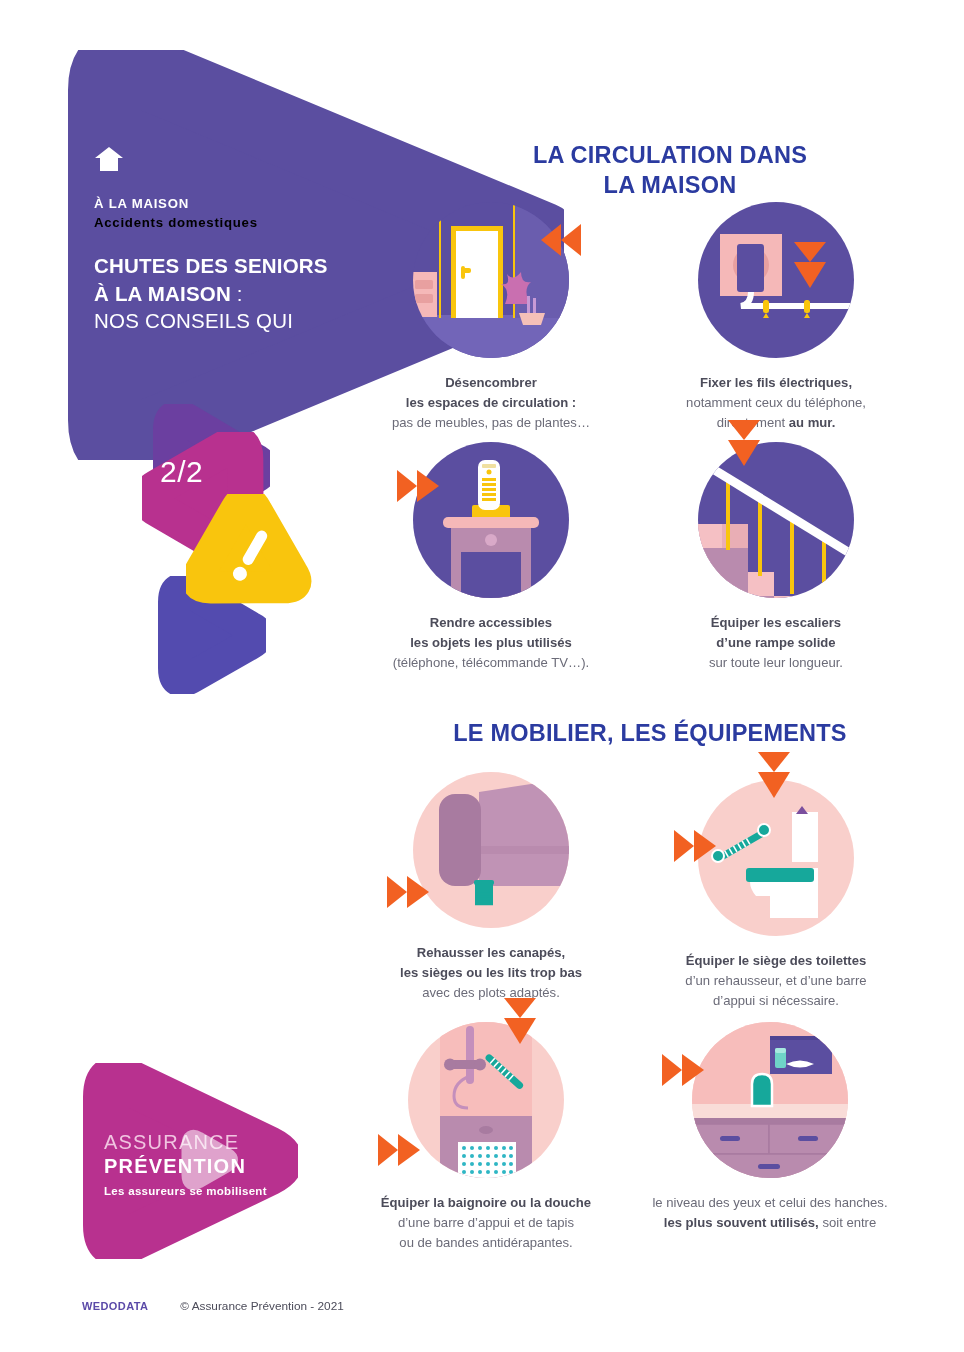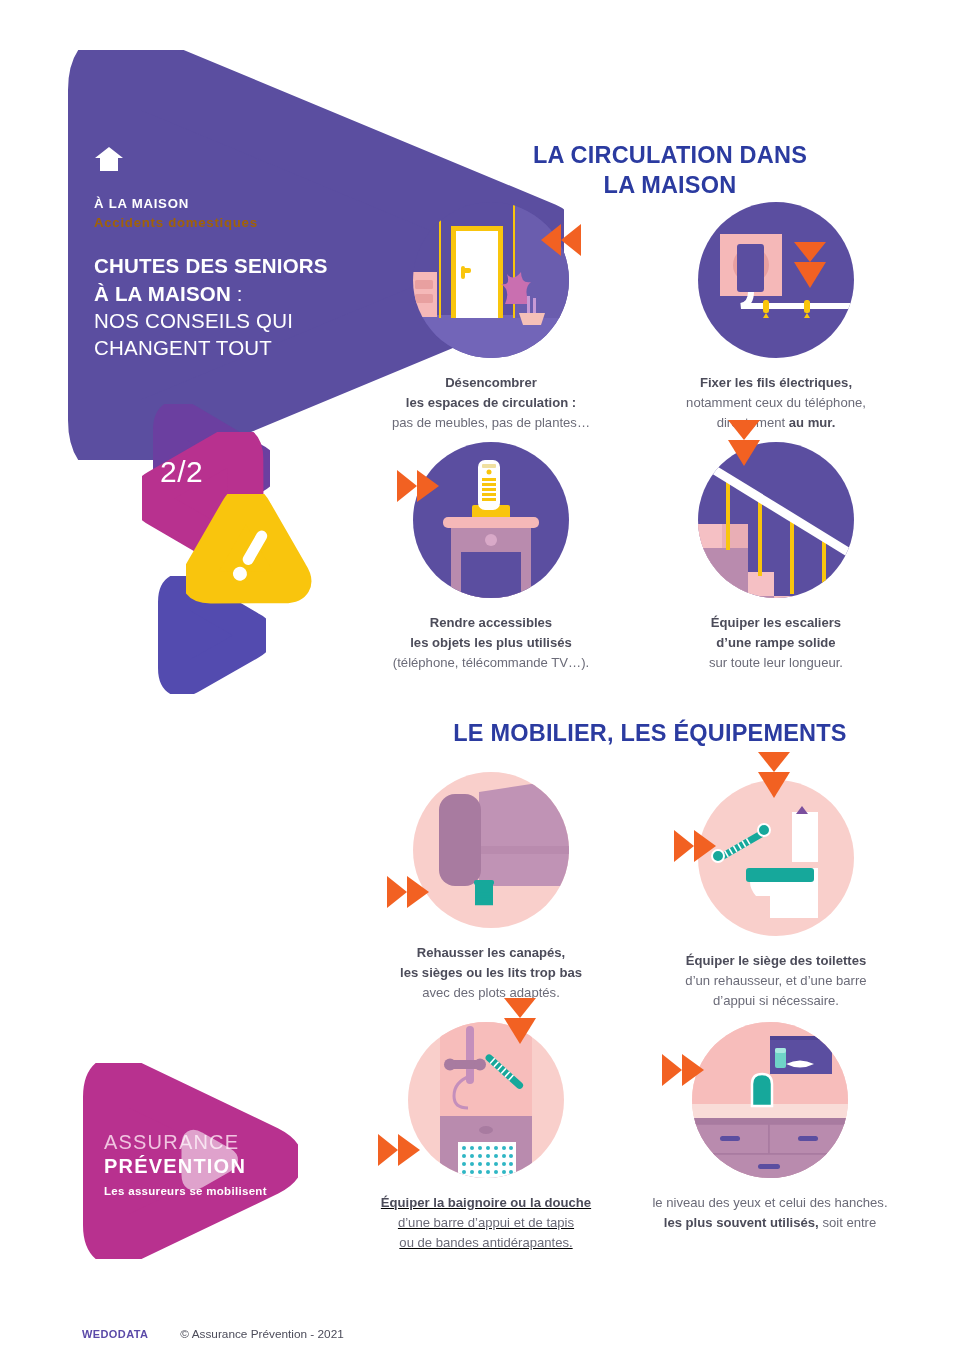--- a/index.html
+++ b/index.html
@@ -20,21 +20,21 @@
   }
   #hero-text {
     position: absolute; left: 94px; top: 146px;
     width: 300px; z-index: 3;
   }
   #house-icon { display: block; width: 30px; height: 26px; margin-bottom: 22px; }
   .eyebrow {
     font-size: 13.2px; font-weight: bold; letter-spacing: .75px;
     color: #ffffff; line-height: 1.45;
   }
-  .eyebrow.accent { color: #a16207; }
+  .eyebrow.accent { color: #000000; }
   #main-title {
     margin-top: 20px;
     font-size: 20.5px; line-height: 1.33; color: #ffffff;
     letter-spacing: .2px;
   }
   #main-title .b { font-weight: bold; }
   #main-title .l { font-weight: normal; }
 
   
   .deco { position: absolute; }
@@ -71,46 +71,45 @@
   }
   .caption .s { font-weight: bold; color: #4C4C5A; }
 
   
   #card-1 { left: 375px; top: 200px; width: 232px; }
   #card-2 { left: 660px; top: 200px; width: 232px; }
   #card-3 { left: 375px; top: 440px; width: 232px; }
   #card-4 { left: 660px; top: 440px; width: 232px; }
   #card-5 { left: 370px; top: 770px; width: 242px; }
   #card-6 { left: 655px; top: 760px; width: 242px; }
-  #card-7 { left: 358px; top: 1020px; width: 256px; text-decoration: underline; }
+  #card-7 { left: 358px; top: 1020px; width: 256px; }
   #card-8 { left: 636px; top: 1020px; width: 268px; }
 
   
   #footer { position: absolute; left: 82px; top: 1299px; z-index: 5; display: flex; align-items: baseline; gap: 32px; }
   #wedodata { font-size: 11px; font-weight: bold; color: #5B4AA8; letter-spacing: .4px; }
-  #copyright { font-size: 11.8px; color: #4C4C5A; margin-top: 28px; }
+  #copyright { font-size: 11.8px; color: #4C4C5A; }
 </style>
 </head>
 <body>
 
 <svg id="hero-shape" viewBox="0 0 500 410">
   <path d="M 40 40 Q 40 2 74 20 L 478 188 Q 504 205 478 222 L 74 390 Q 40 408 40 370 Z" fill="#5B4EA0" stroke="#5B4EA0" stroke-width="72" stroke-linejoin="round"></path>
 </svg>
 
 <div id="hero-text">
   <svg id="house-icon" viewBox="0 0 30 26">
     <path d="M15 1 L29 12 L24 12 L24 25 L6 25 L6 12 L1 12 Z" fill="#ffffff"></path>
   </svg>
   <div class="eyebrow">À LA MAISON</div>
   <div class="eyebrow accent">Accidents domestiques</div>
   <div id="main-title">
     <div><span class="b">CHUTES DES SENIORS</span></div>
     <div><span class="b">À LA MAISON</span><span class="l"> :</span></div>
     <div><span class="l">NOS CONSEILS QUI</span></div>
-    <div><span class="l">CHANGENT TOUT</span></div>
   </div>
 </div>
 
 <svg class="deco" id="deco-purple-dark" viewBox="0 0 128 128">
   <path d="M 28 26 Q 28 6 46 17 L 112 56 Q 128 64 112 73 L 46 111 Q 28 122 28 102 Z" fill="#6B3FA0" stroke="#6B3FA0" stroke-width="34" stroke-linejoin="round"></path>
 </svg>
 <svg class="deco" id="deco-magenta" viewBox="0 0 140 140">
   <path d="M 30 30 Q 30 8 50 20 L 120 60 Q 138 70 120 80 L 50 120 Q 30 132 30 110 Z" fill="#B8318F" stroke="#B8318F" stroke-width="36" stroke-linejoin="round" transform="rotate(60 70 70)"></path>
 </svg>
 <svg class="deco" id="deco-yellow" viewBox="0 0 126 126">

